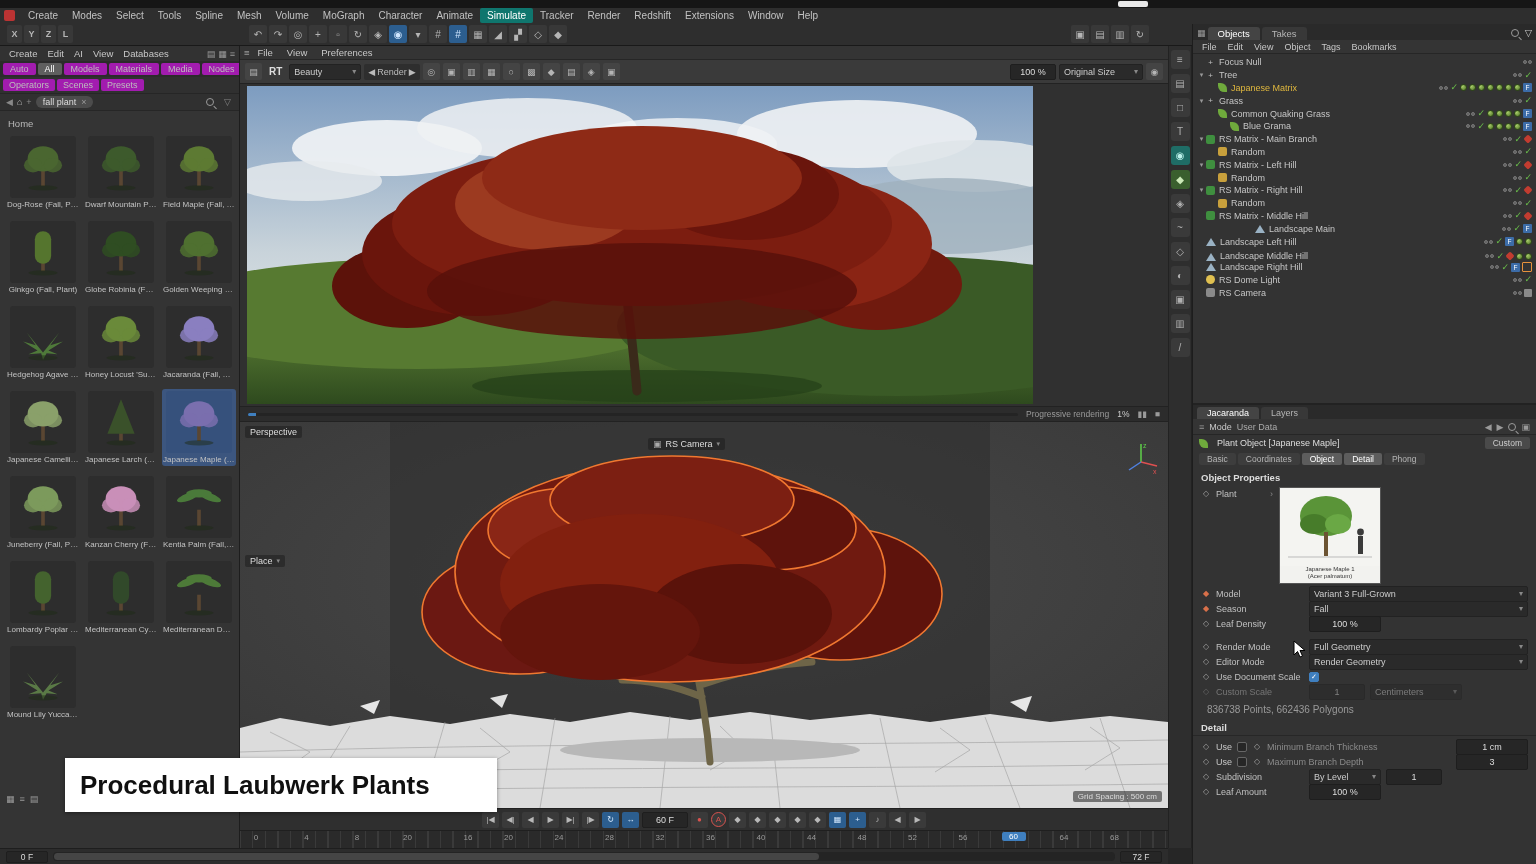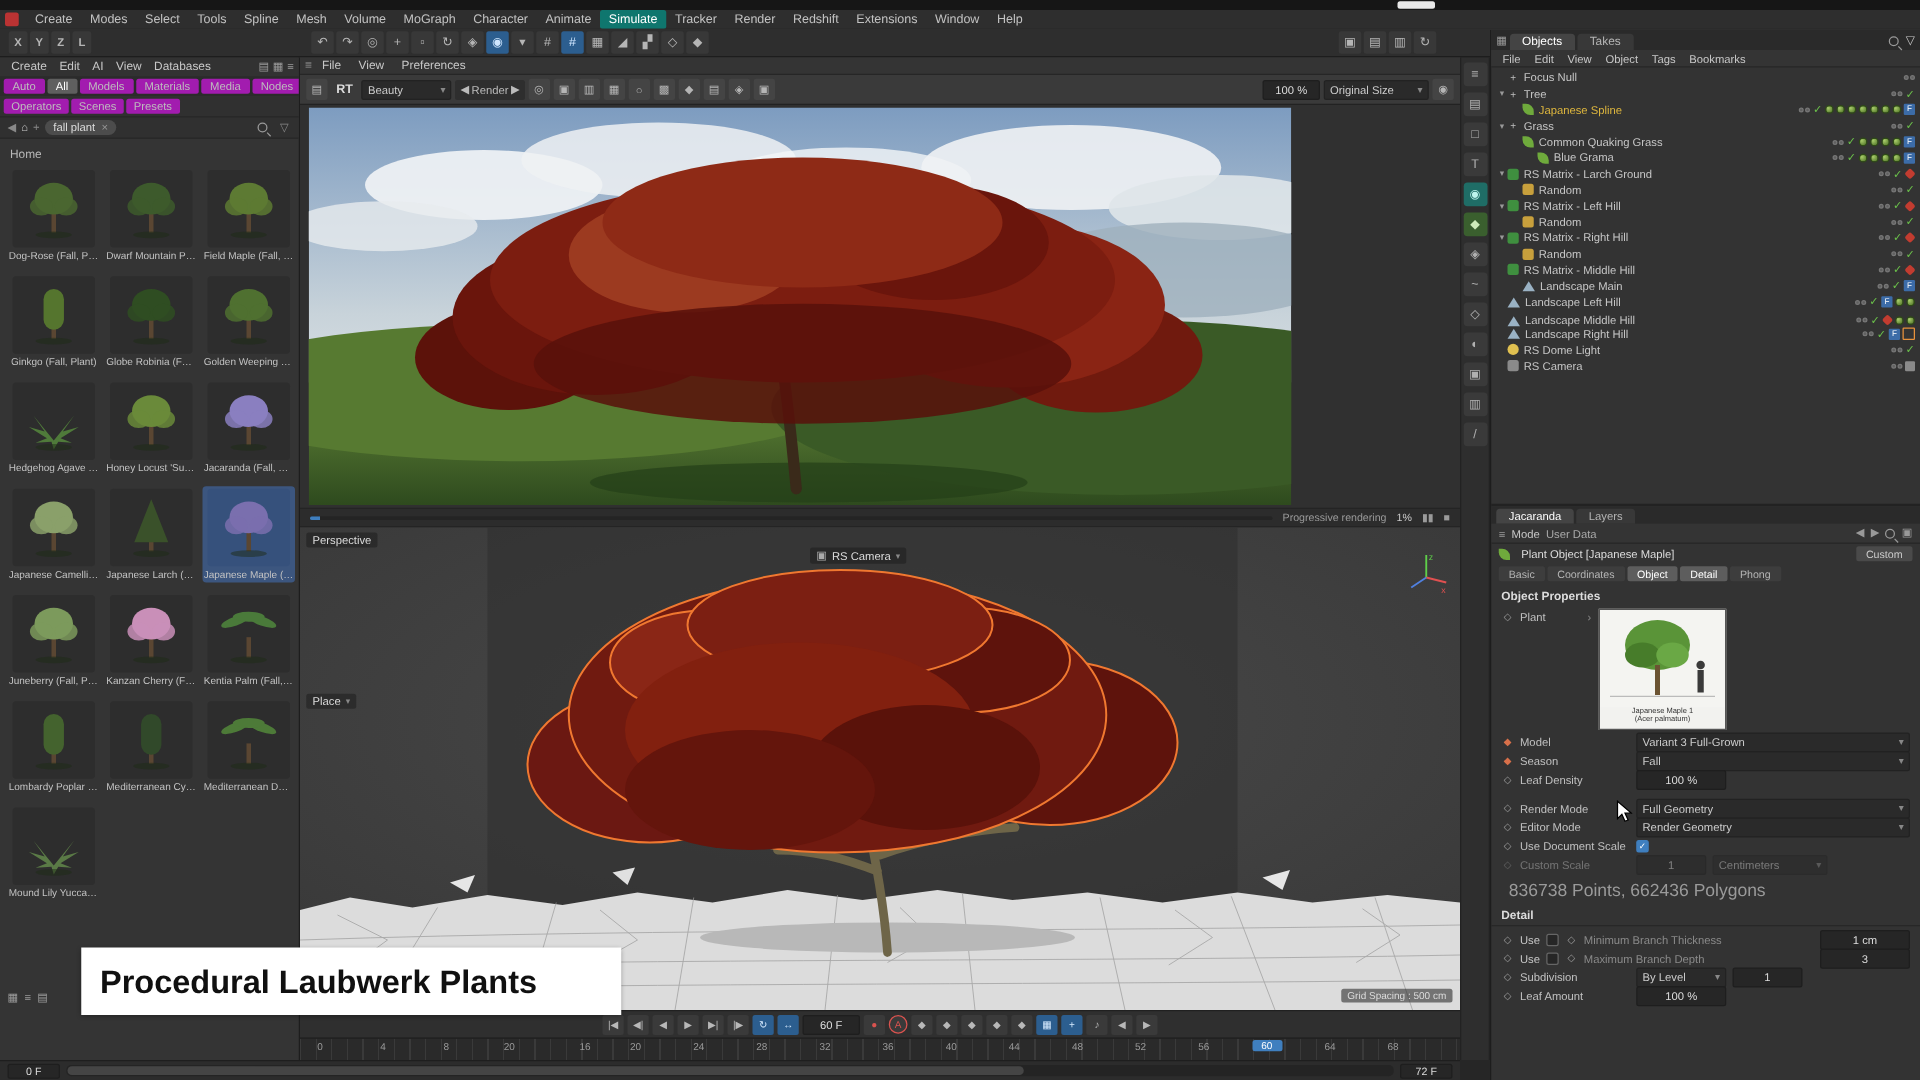--- a/index.html
+++ b/index.html
@@ -129,21 +129,21 @@
   .plant-lbl { width:72px; display:flex; gap:5px; align-items:flex-start; padding-top:2px; color:#c0c0c0; }
   .preview { width:102px; height:97px; background:#f2f2ef; border:1px solid #555; display:flex; flex-direction:column; align-items:center; }
   .preview .cap { font-size:6px; color:#333; line-height:7px; }
   .arow { height:15px; display:flex; align-items:center; gap:5px; padding:0 8px; font-size:9px; }
   .arow .lbl { width:88px; color:#c0c0c0; flex:none; white-space:nowrap; overflow:hidden; }
   .arow.dis { opacity:.45; }
   .dia { width:10px; text-align:center; font-size:8px; color:#9a9a9a; flex:none; }
   .dia.red { color:#d8704a; }
   .cb { width:10px; height:10px; border:1px solid #666; border-radius:2px; background:#262626; display:flex; align-items:center; justify-content:center; font-size:7px; color:#fff; }
   .cb.on { background:#3f7fbf; border-color:#3f7fbf; }
-  .attr-info { font-size:14px; color:#9a9a9a; padding:5px 8px 2px 14px; }
+  .attr-info { font-size:10px; color:#9a9a9a; padding:5px 8px 2px 14px; }
   .detail-hd { font-size:9.5px; font-weight:bold; color:#ddd; padding:5px 8px 2px; border-bottom:1px solid #272727; margin-bottom:3px; }
   .sublbl { color:#8a8a8a; flex:1; white-space:nowrap; overflow:hidden; }
 
   
   .cap-box { position:absolute; left:65px; top:688px; width:165px; height:47px; border-radius:3px;
              background:linear-gradient(90deg,#16b9a5,#2f7ad1); display:flex; align-items:center; padding-left:15px;
              font-size:22px; font-weight:bold; color:#fff; letter-spacing:.3px; }
   .title-box { position:absolute; left:65px; top:758px; width:432px; height:54px; background:#fff; color:#101010;
                display:flex; align-items:center; padding-left:15px; font-size:26px; font-weight:800; box-shadow:0 1px 4px rgba(0,0,0,.4); }
 
@@ -743,21 +743,21 @@
             <span style="display: flex; gap: 1px;">
               <span class="om-dot"></span>
               <span class="om-dot"></span>
             </span>
             <span class="om-check">✓</span>
           </span>
         </div>
         <div class="om-row" style="padding-left: 16px;">
           <span class="om-arrow"></span>
           <span class="ic ic-plant"></span>
-          <span style="color: rgb(223, 183, 62);">Japanese Spline</span>
+          <span style="color: rgb(223, 183, 62);">Japanese Matrix</span>
           <span class="om-badges">
             <span style="display: flex; gap: 1px;">
               <span class="om-dot"></span>
               <span class="om-dot"></span>
             </span>
             <span class="om-check">✓</span>
             <span class="om-sphere"></span>
             <span class="om-sphere"></span>
             <span class="om-sphere"></span>
             <span class="om-sphere"></span>
@@ -809,21 +809,21 @@
             <span class="om-sphere"></span>
             <span class="om-sphere"></span>
             <span class="om-sphere"></span>
             <span class="om-sphere"></span>
             <span class="om-f">F</span>
           </span>
         </div>
         <div class="om-row" style="padding-left: 4px;">
           <span class="om-arrow">▾</span>
           <span class="ic ic-matrix"></span>
-          <span>RS Matrix - Larch Ground</span>
+          <span>RS Matrix - Main Branch</span>
           <span class="om-badges">
             <span style="display: flex; gap: 1px;">
               <span class="om-dot"></span>
               <span class="om-dot"></span>
             </span>
             <span class="om-check">✓</span>
             <span class="om-red"></span>
           </span>
         </div>
         <div class="om-row" style="padding-left: 16px;">
@@ -894,21 +894,21 @@
           <span>RS Matrix - Middle Hill</span>
           <span class="om-badges">
             <span style="display: flex; gap: 1px;">
               <span class="om-dot"></span>
               <span class="om-dot"></span>
             </span>
             <span class="om-check">✓</span>
             <span class="om-red"></span>
           </span>
         </div>
-        <div class="om-row" style="padding-left: 16px;">
+        <div class="om-row" style="padding-left: 16px; margin-left: 37px;">
           <span class="om-arrow"></span>
           <span class="ic ic-landscape"></span>
           <span>Landscape Main</span>
           <span class="om-badges">
             <span style="display: flex; gap: 1px;">
               <span class="om-dot"></span>
               <span class="om-dot"></span>
             </span>
             <span class="om-check">✓</span>
             <span class="om-f">F</span>

